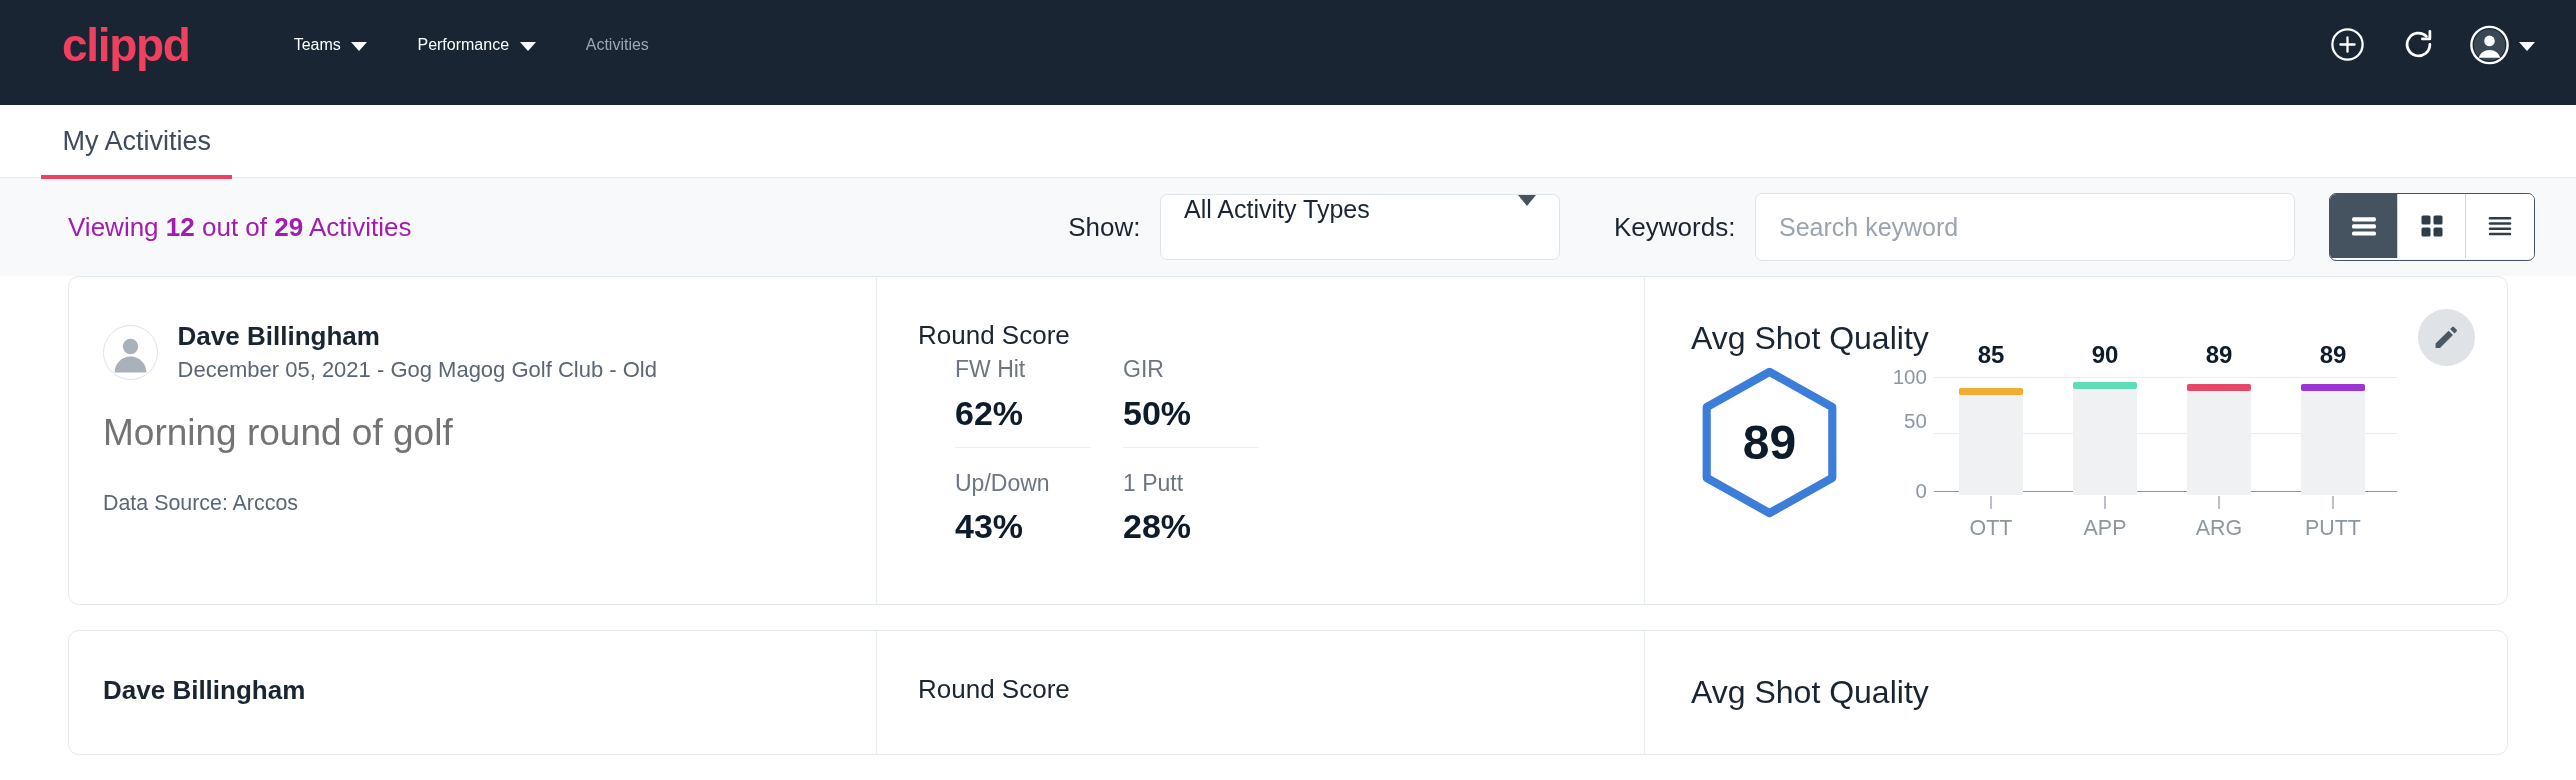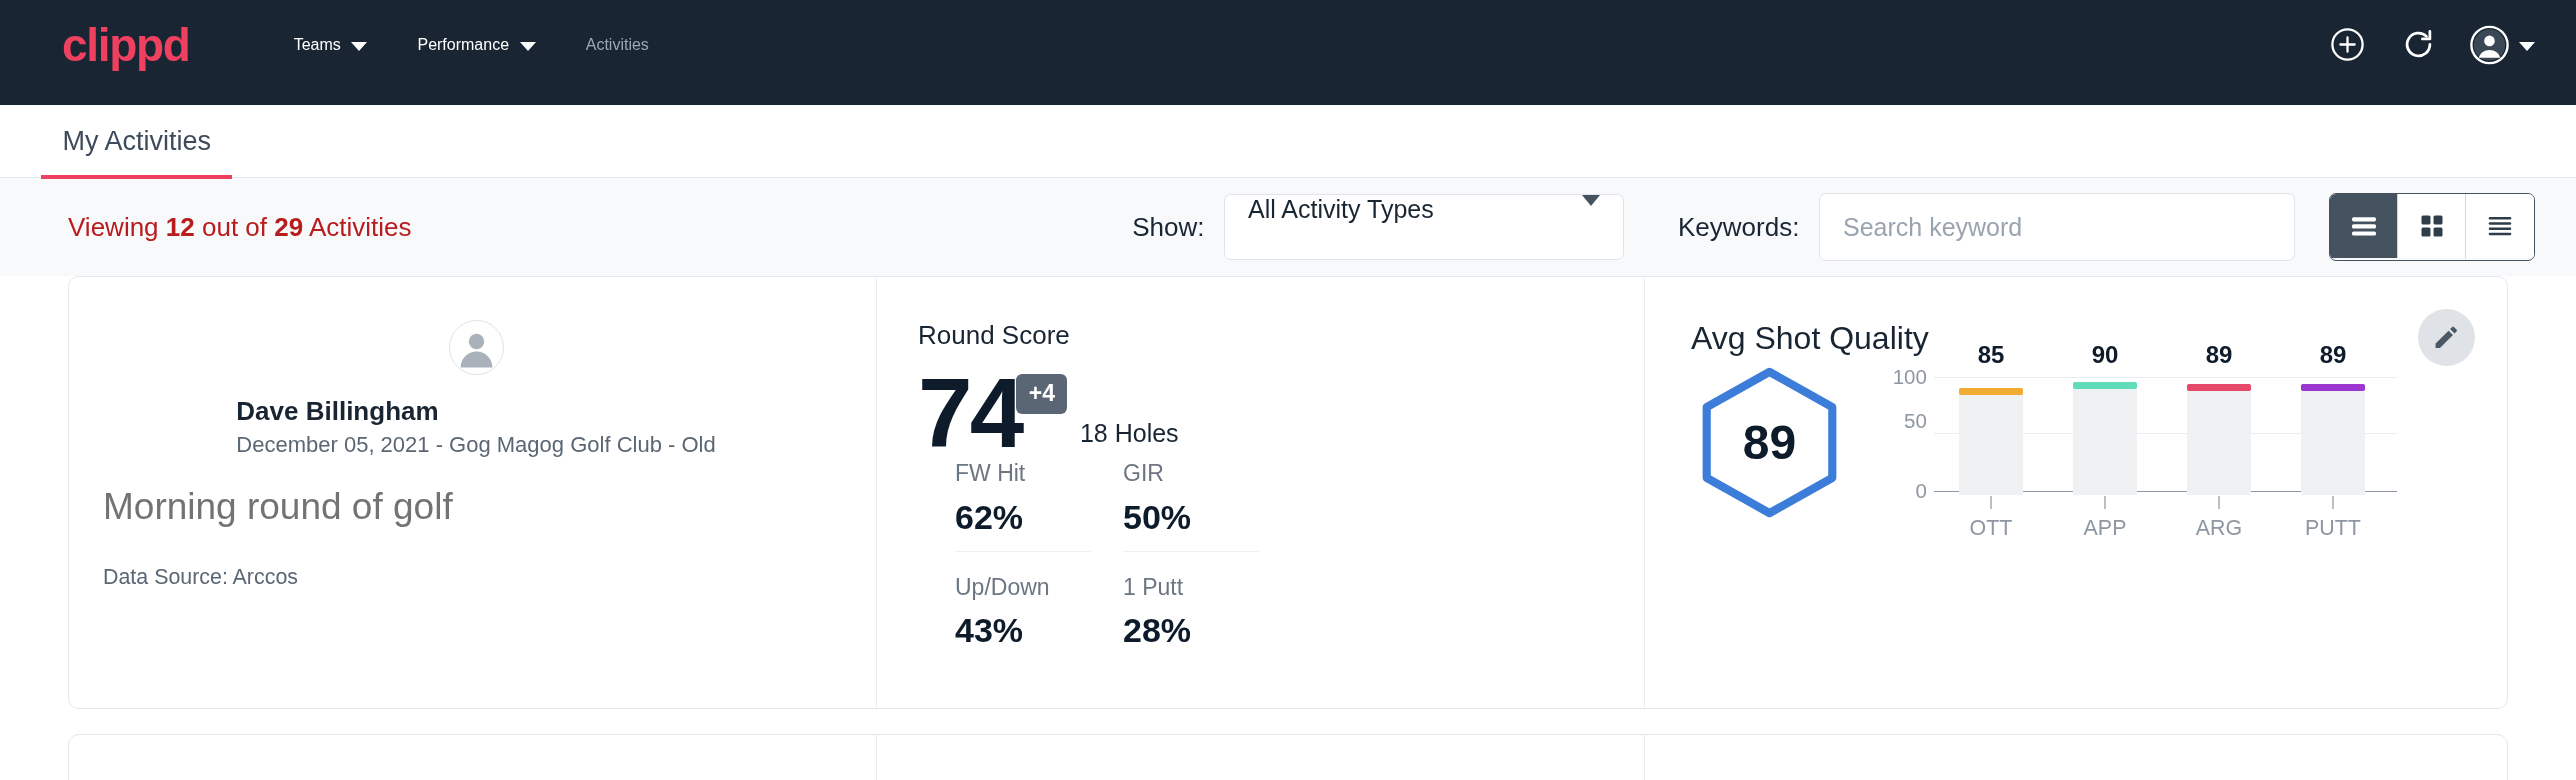--- a/index.html
+++ b/index.html
@@ -80,21 +80,21 @@
 
   
   .filterbar {
     height: 98px;
     background: #f7f9fb;
     display: flex;
     align-items: center;
     padding: 0 41px 0 68px;
     gap: 0;
   }
-  .viewing { font-size: 26px; color: #b91c1c; white-space: nowrap; }
+  .viewing { font-size: 26px; color: #a21caf; white-space: nowrap; }
   .viewing b { font-weight: 700; }
   .filter-right {
     margin-left: auto;
     display: flex; align-items: center; gap: 0;
   }
   .lbl { font-size: 26px; color: #192532; margin-right: 19.6px; white-space: nowrap; }
   .select {
     width: 400px; height: 66px;
     background: #ffffff;
     border: 1.8px solid #dfe4ea;
@@ -106,21 +106,21 @@
     margin-right: 54px;
   }
   .select .val { flex: 1; }
   .chev {
     width: 0; height: 0;
     border-left: 9.8px solid transparent;
     border-right: 9.8px solid transparent;
     border-top: 11.6px solid #45525f;
   }
   .search {
-    width: 476px; height: 68px;
+    width: 540px; height: 68px;
     background: #ffffff;
     border: 1.8px solid #dfe4ea;
     border-radius: 7.1px;
     padding: 0 23px;
     font-size: 25px;
     color: #192532;
     font-family: "Liberation Sans", sans-serif;
     margin-right: 34px;
   }
   .search::placeholder { color: #9aa4b0; }
@@ -156,21 +156,21 @@
   }
   .card-sec {
     padding: 43px 0 43px 0;
     display: flex;
     flex-direction: column;
   }
   .sec-left { width: 808px; padding-left: 34px; padding-right: 27px; border-right: 1.8px solid #e9edf1; }
   .sec-mid  { width: 768px; padding-left: 41px; border-right: 1.8px solid #e9edf1; display:flex; }
   .sec-right{ flex: 1; padding-left: 46px; }
 
-  .who { display: flex; align-items: center; gap: 19.6px; flex-direction: column; }
+  .who { display: flex; align-items: center; gap: 19.6px; }
   .av {
     width: 55px; height: 55px; border-radius: 50%;
     background: #ffffff; border: 1.8px solid #dde3e9;
     display: flex; align-items: center; justify-content: center;
     overflow: hidden; flex: none;
   }
   .who-name { font-size: 26px; font-weight: 700; color: #192532; line-height: 1.25; }
   .who-sub  { font-size: 22px; color: #5a6674; line-height: 1.3; margin-top: 3.6px; }
   .card-title { font-size: 37px; color: #737373; margin-top: 27px; font-weight: 400; }
   .datasrc { font-size: 21.4px; color: #5a6674; margin-top: 37px; }
@@ -346,25 +346,20 @@
           <div class="who-sub">December 05, 2021 - Gog Magog Golf Club - Old</div>
         </div>
       </div>
       <div class="card-title">Morning round of golf</div>
       <div class="datasrc">Data Source: Arccos</div>
     </div>
 
     <div class="card-sec sec-mid">
       <div class="rs-left">
         <div class="rs-label">Round Score</div>
-        <div class="rs-row">
-          <div class="rs-num">74</div>
-          <div class="rs-badge">+4</div>
-          <div class="rs-holes">18 Holes</div>
-        </div>
       </div>
       <div class="rs-stats">
         <div class="stat rowtop">
           <div class="stat-k">FW Hit</div>
           <div class="stat-v">62%</div>
         </div>
         <div class="stat rowtop">
           <div class="stat-k">GIR</div>
           <div class="stat-v">50%</div>
         </div>

